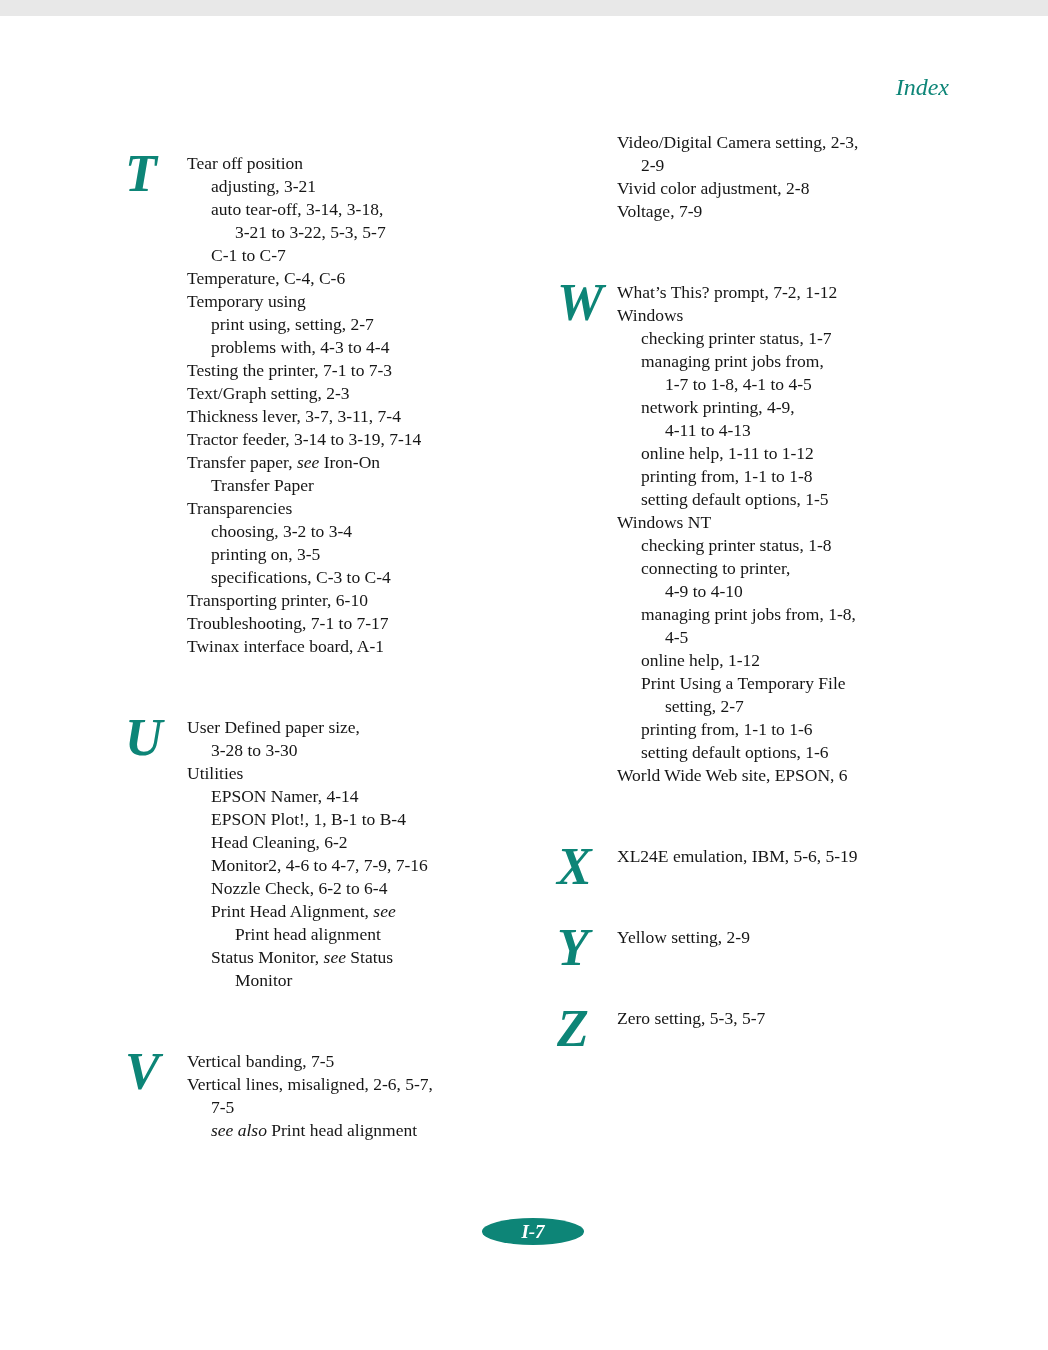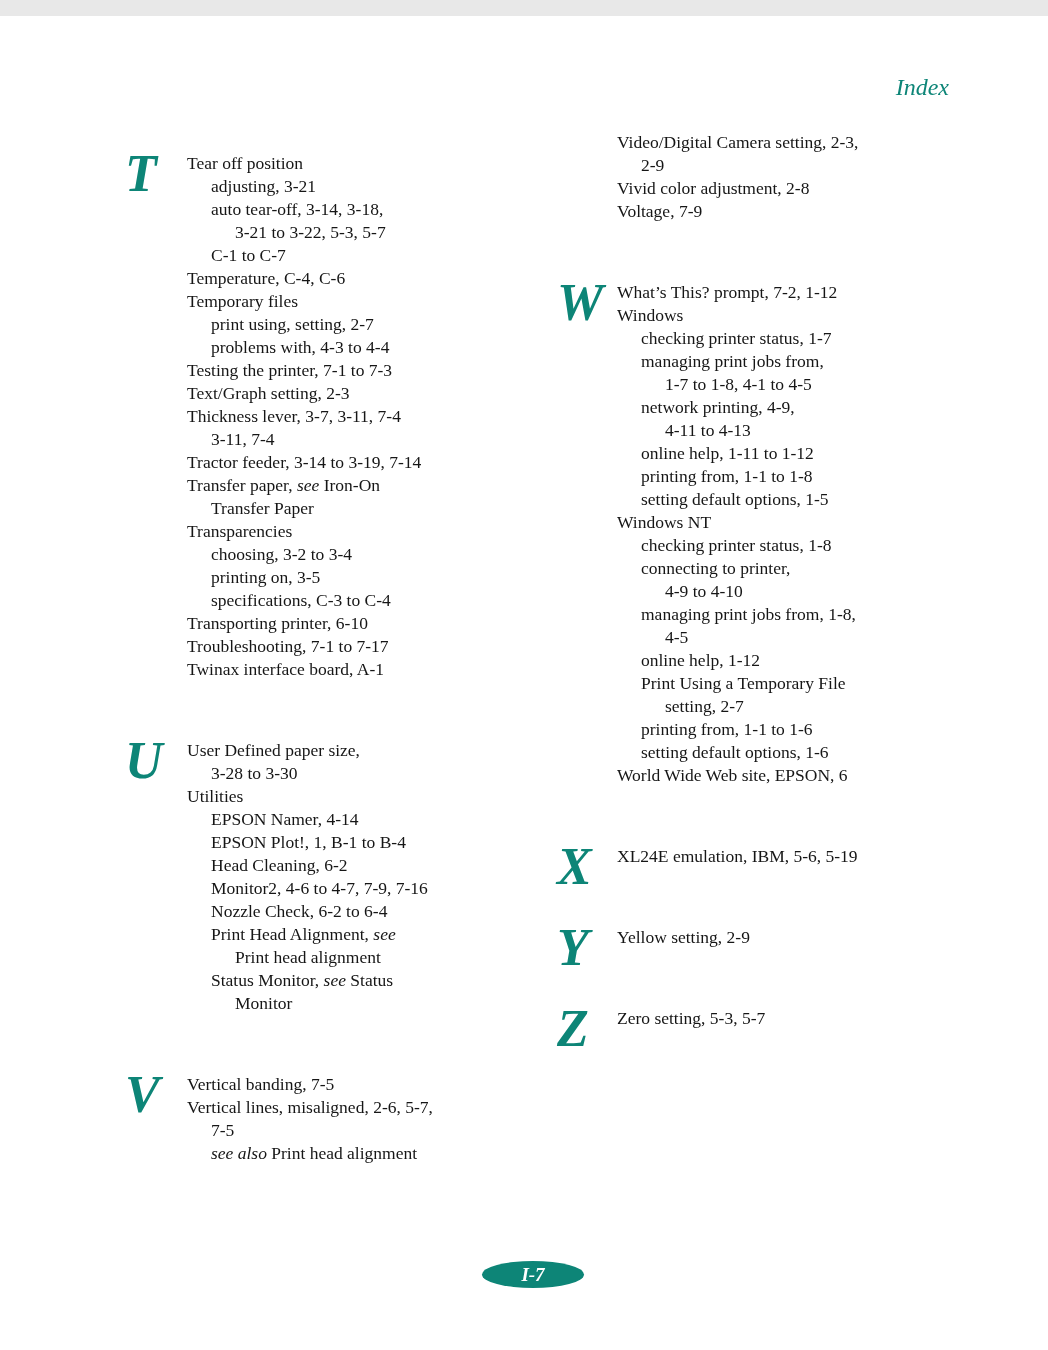--- a/index.html
+++ b/index.html
@@ -43,21 +43,21 @@
     font-size: 17.5px;
     line-height: 23px;
     white-space: nowrap;
   }
   .entry.lvl1 { padding-left: 24px; }
   .entry.lvl2 { padding-left: 48px; }
   .entry em { font-style: italic; }
   .footer-badge {
     position: absolute;
     left: 482px;
-    top: 1245px;
+    top: 1202px;
     width: 102px;
     height: 27px;
     border-radius: 50%;
     background: var(--accent, #0d8577);
     color: #ffffff;
     font-style: italic;
     font-weight: bold;
     font-size: 19px;
     display: flex;
     align-items: center;
@@ -73,27 +73,26 @@
   <div class="column col-left">
       <div class="index-section">
         <span class="section-letter">T</span>
         <div>
           <div class="entry lvl0">Tear off position</div>
           <div class="entry lvl1">adjusting, 3-21</div>
           <div class="entry lvl1">auto tear-off, 3-14, 3-18,</div>
           <div class="entry lvl2">3-21 to 3-22, 5-3, 5-7</div>
           <div class="entry lvl1">C-1 to C-7</div>
           <div class="entry lvl0">Temperature, C-4, C-6</div>
-          <div class="entry lvl0">Temporary files</div>
+          <div class="entry lvl0">Temporary using</div>
           <div class="entry lvl1">print using, setting, 2-7</div>
           <div class="entry lvl1">problems with, 4-3 to 4-4</div>
           <div class="entry lvl0">Testing the printer, 7-1 to 7-3</div>
           <div class="entry lvl0">Text/Graph setting, 2-3</div>
           <div class="entry lvl0">Thickness lever, 3-7, 3-11, 7-4</div>
-          <div class="entry lvl1">3-11, 7-4</div>
           <div class="entry lvl0">Tractor feeder, 3-14 to 3-19, 7-14</div>
           <div class="entry lvl0"><span>Transfer paper, </span><em>see</em><span> Iron-On</span></div>
           <div class="entry lvl1">Transfer Paper</div>
           <div class="entry lvl0">Transparencies</div>
           <div class="entry lvl1">choosing, 3-2 to 3-4</div>
           <div class="entry lvl1">printing on, 3-5</div>
           <div class="entry lvl1">specifications, C-3 to C-4</div>
           <div class="entry lvl0">Transporting printer, 6-10</div>
           <div class="entry lvl0">Troubleshooting, 7-1 to 7-17</div>
           <div class="entry lvl0">Twinax interface board, A-1</div>

